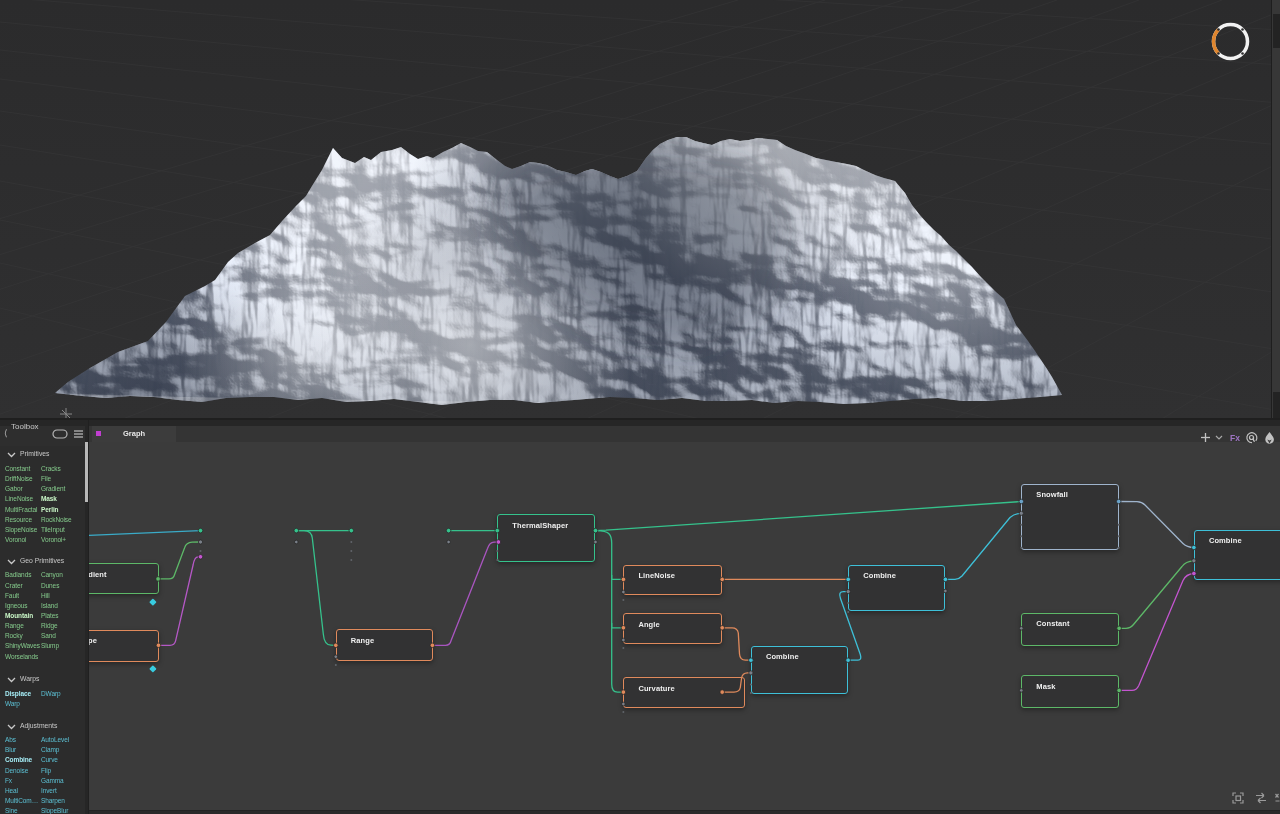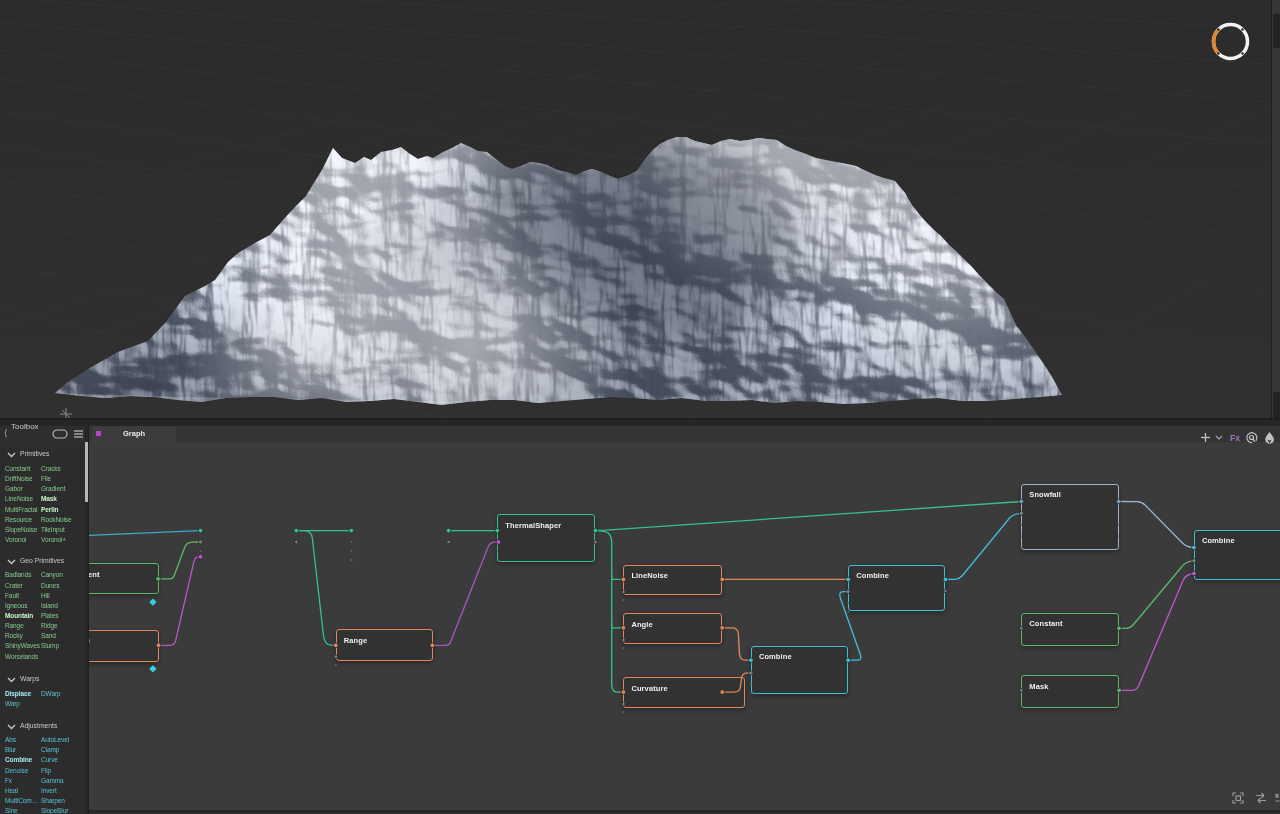--- a/index.html
+++ b/index.html
@@ -1,18 +1,18 @@
 <!DOCTYPE html>
 <html><head><meta charset="utf-8"><style>
 *{margin:0;padding:0;box-sizing:border-box}
 html,body{width:1280px;height:814px;overflow:hidden;background:#2e2e2e;font-family:"Liberation Sans",sans-serif}
 #root{position:relative;width:1280px;height:814px}
 .abs{position:absolute}
 .node{position:absolute;border-radius:3px;background:#323233;box-shadow:0 2px 5px rgba(0,0,0,.35)}
-.node .t{position:absolute;left:7px;top:5.5px;font-size:7.5px;font-weight:bold;color:#f0f0f0;letter-spacing:.1px}
+.node .t{position:absolute;left:14px;top:5.5px;font-size:7.5px;font-weight:bold;color:#f0f0f0;letter-spacing:.1px}
 .tbi{position:absolute;font-size:6.5px;letter-spacing:-0.1px;white-space:nowrap}
 .tbh{position:absolute;font-size:6.8px;color:#c9c9c9;white-space:nowrap}
 </style></head><body>
 <div id="root">
 
 <div class="abs" style="left:0;top:0;width:1280px;height:420px;background:linear-gradient(#2b2b2c,#303031)">
 <svg width="1280" height="420" viewBox="0 0 1280 420" style="position:absolute;left:0;top:0">
   <g stroke="#3a3a3b" stroke-width="1" opacity="0.45">
           <line x1="0" y1="-84" x2="1280" y2="-33"></line>
           <line x1="0" y1="-66" x2="1280" y2="-3"></line>

